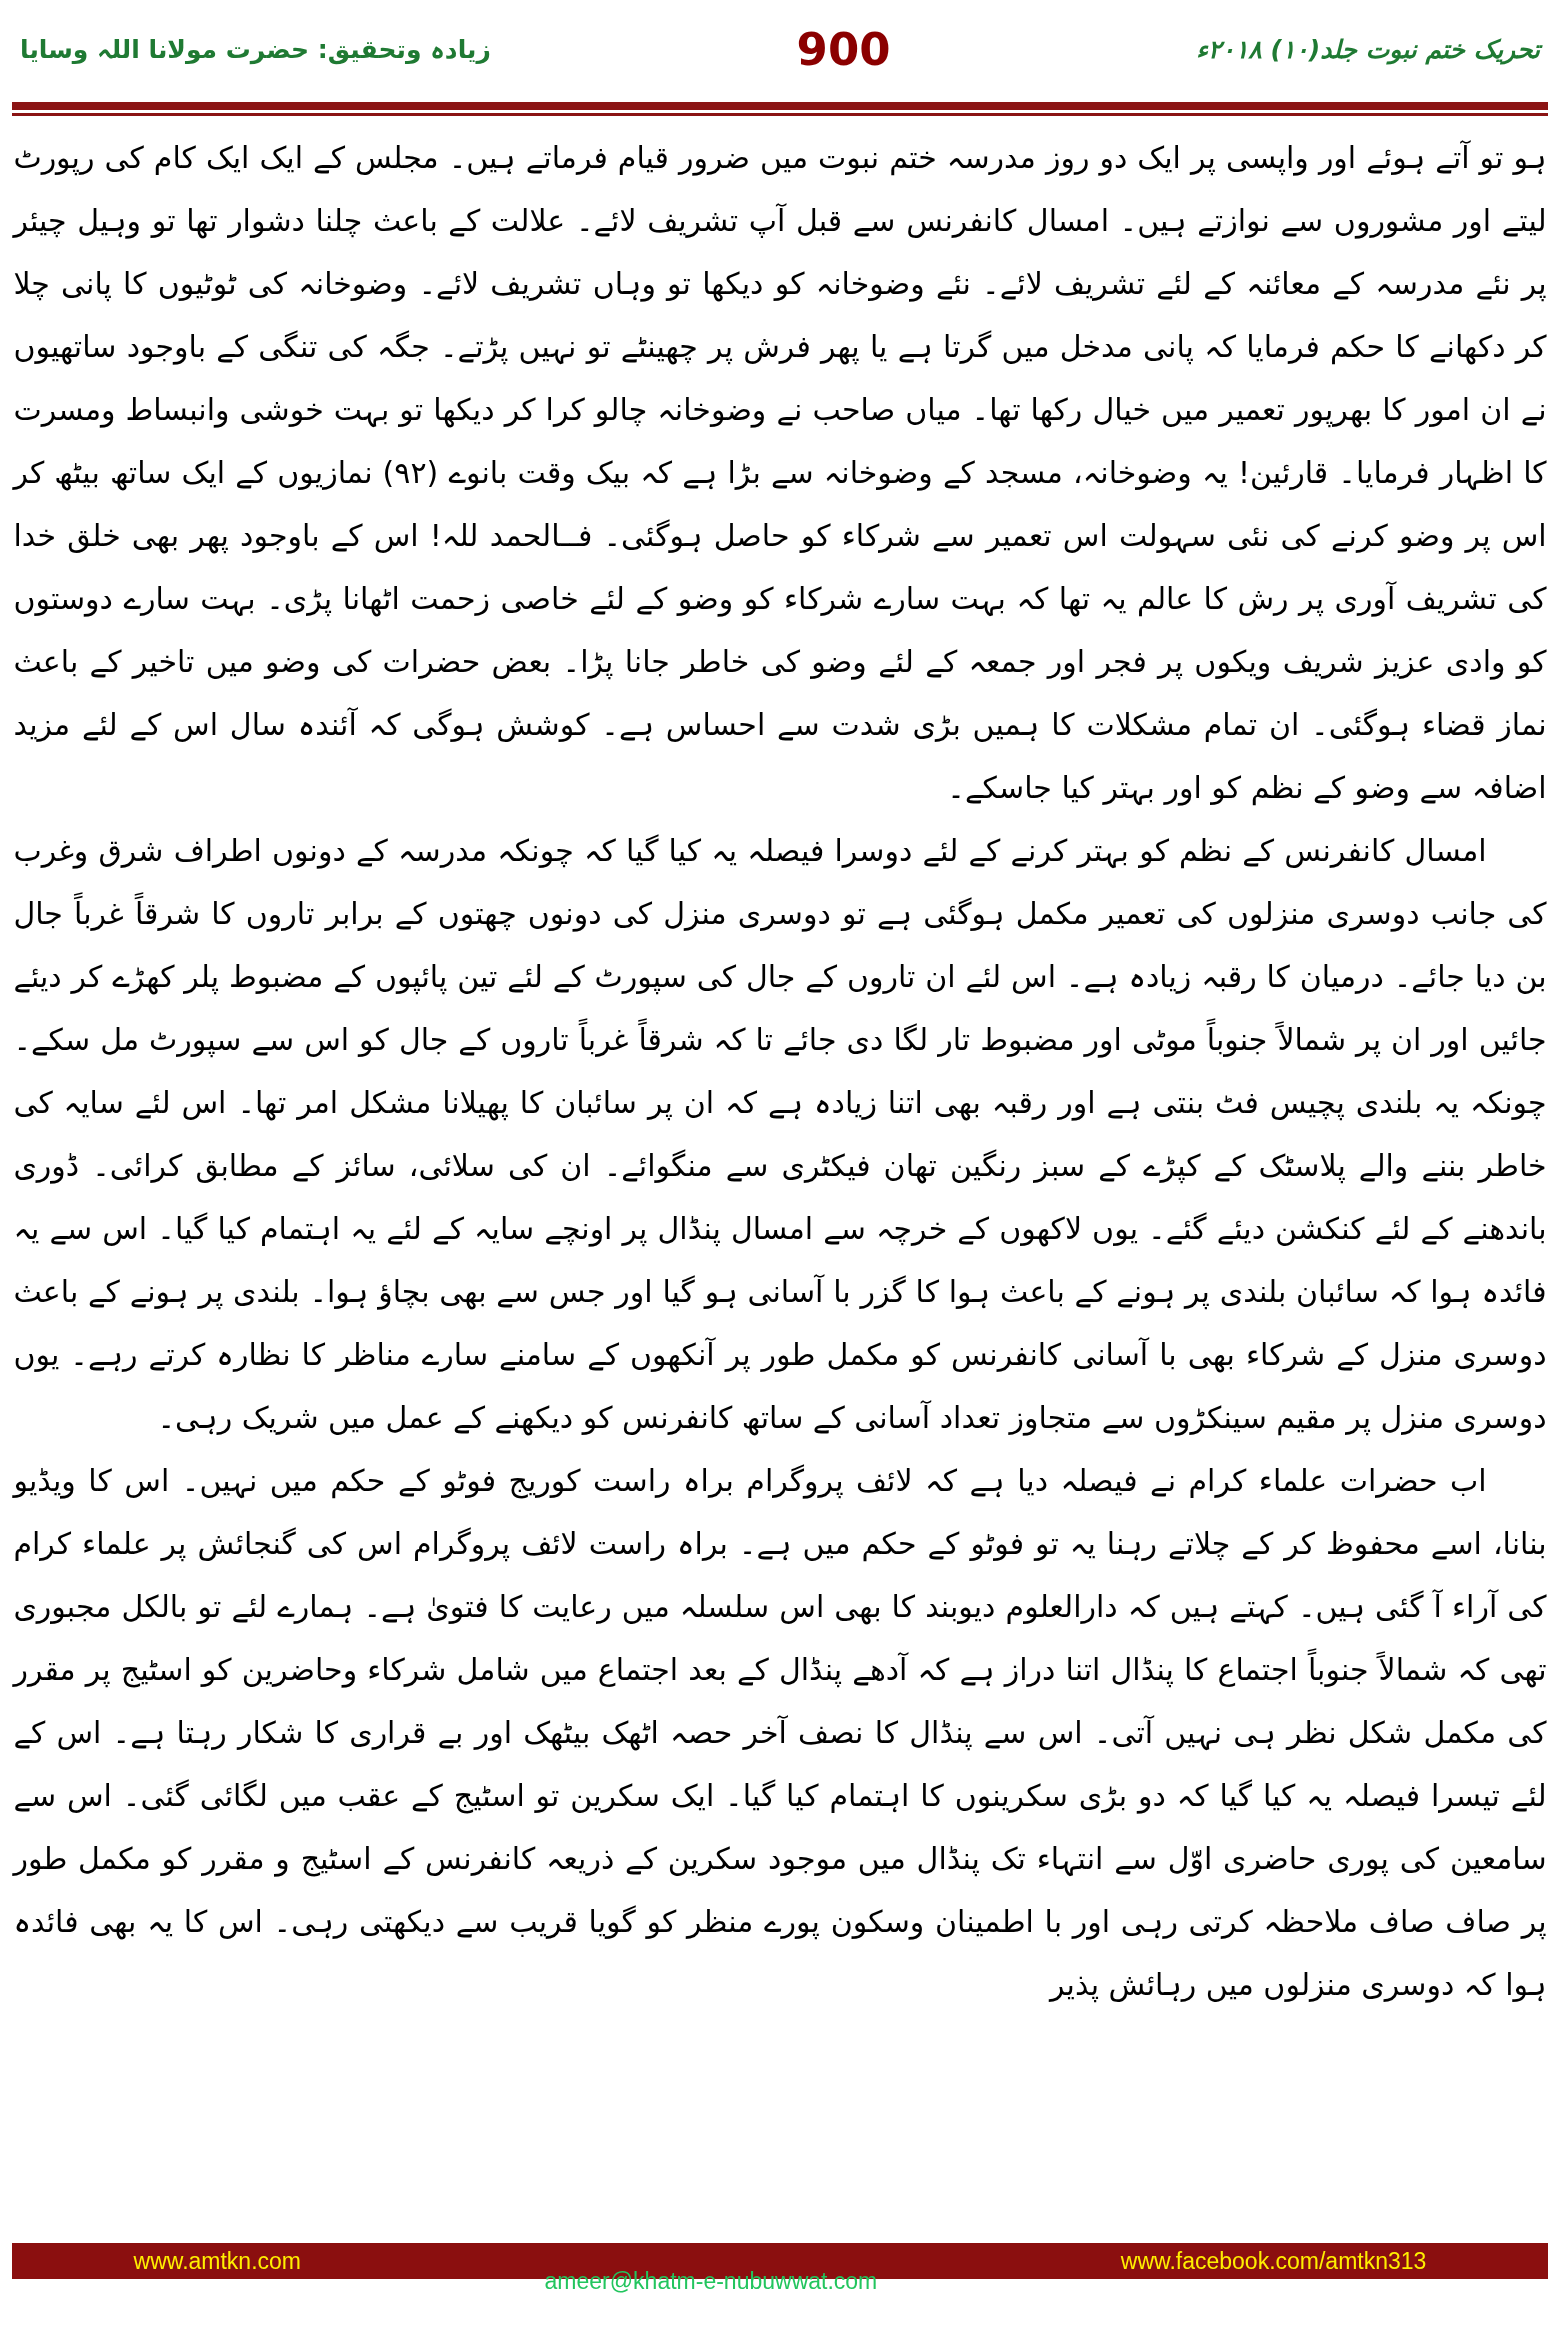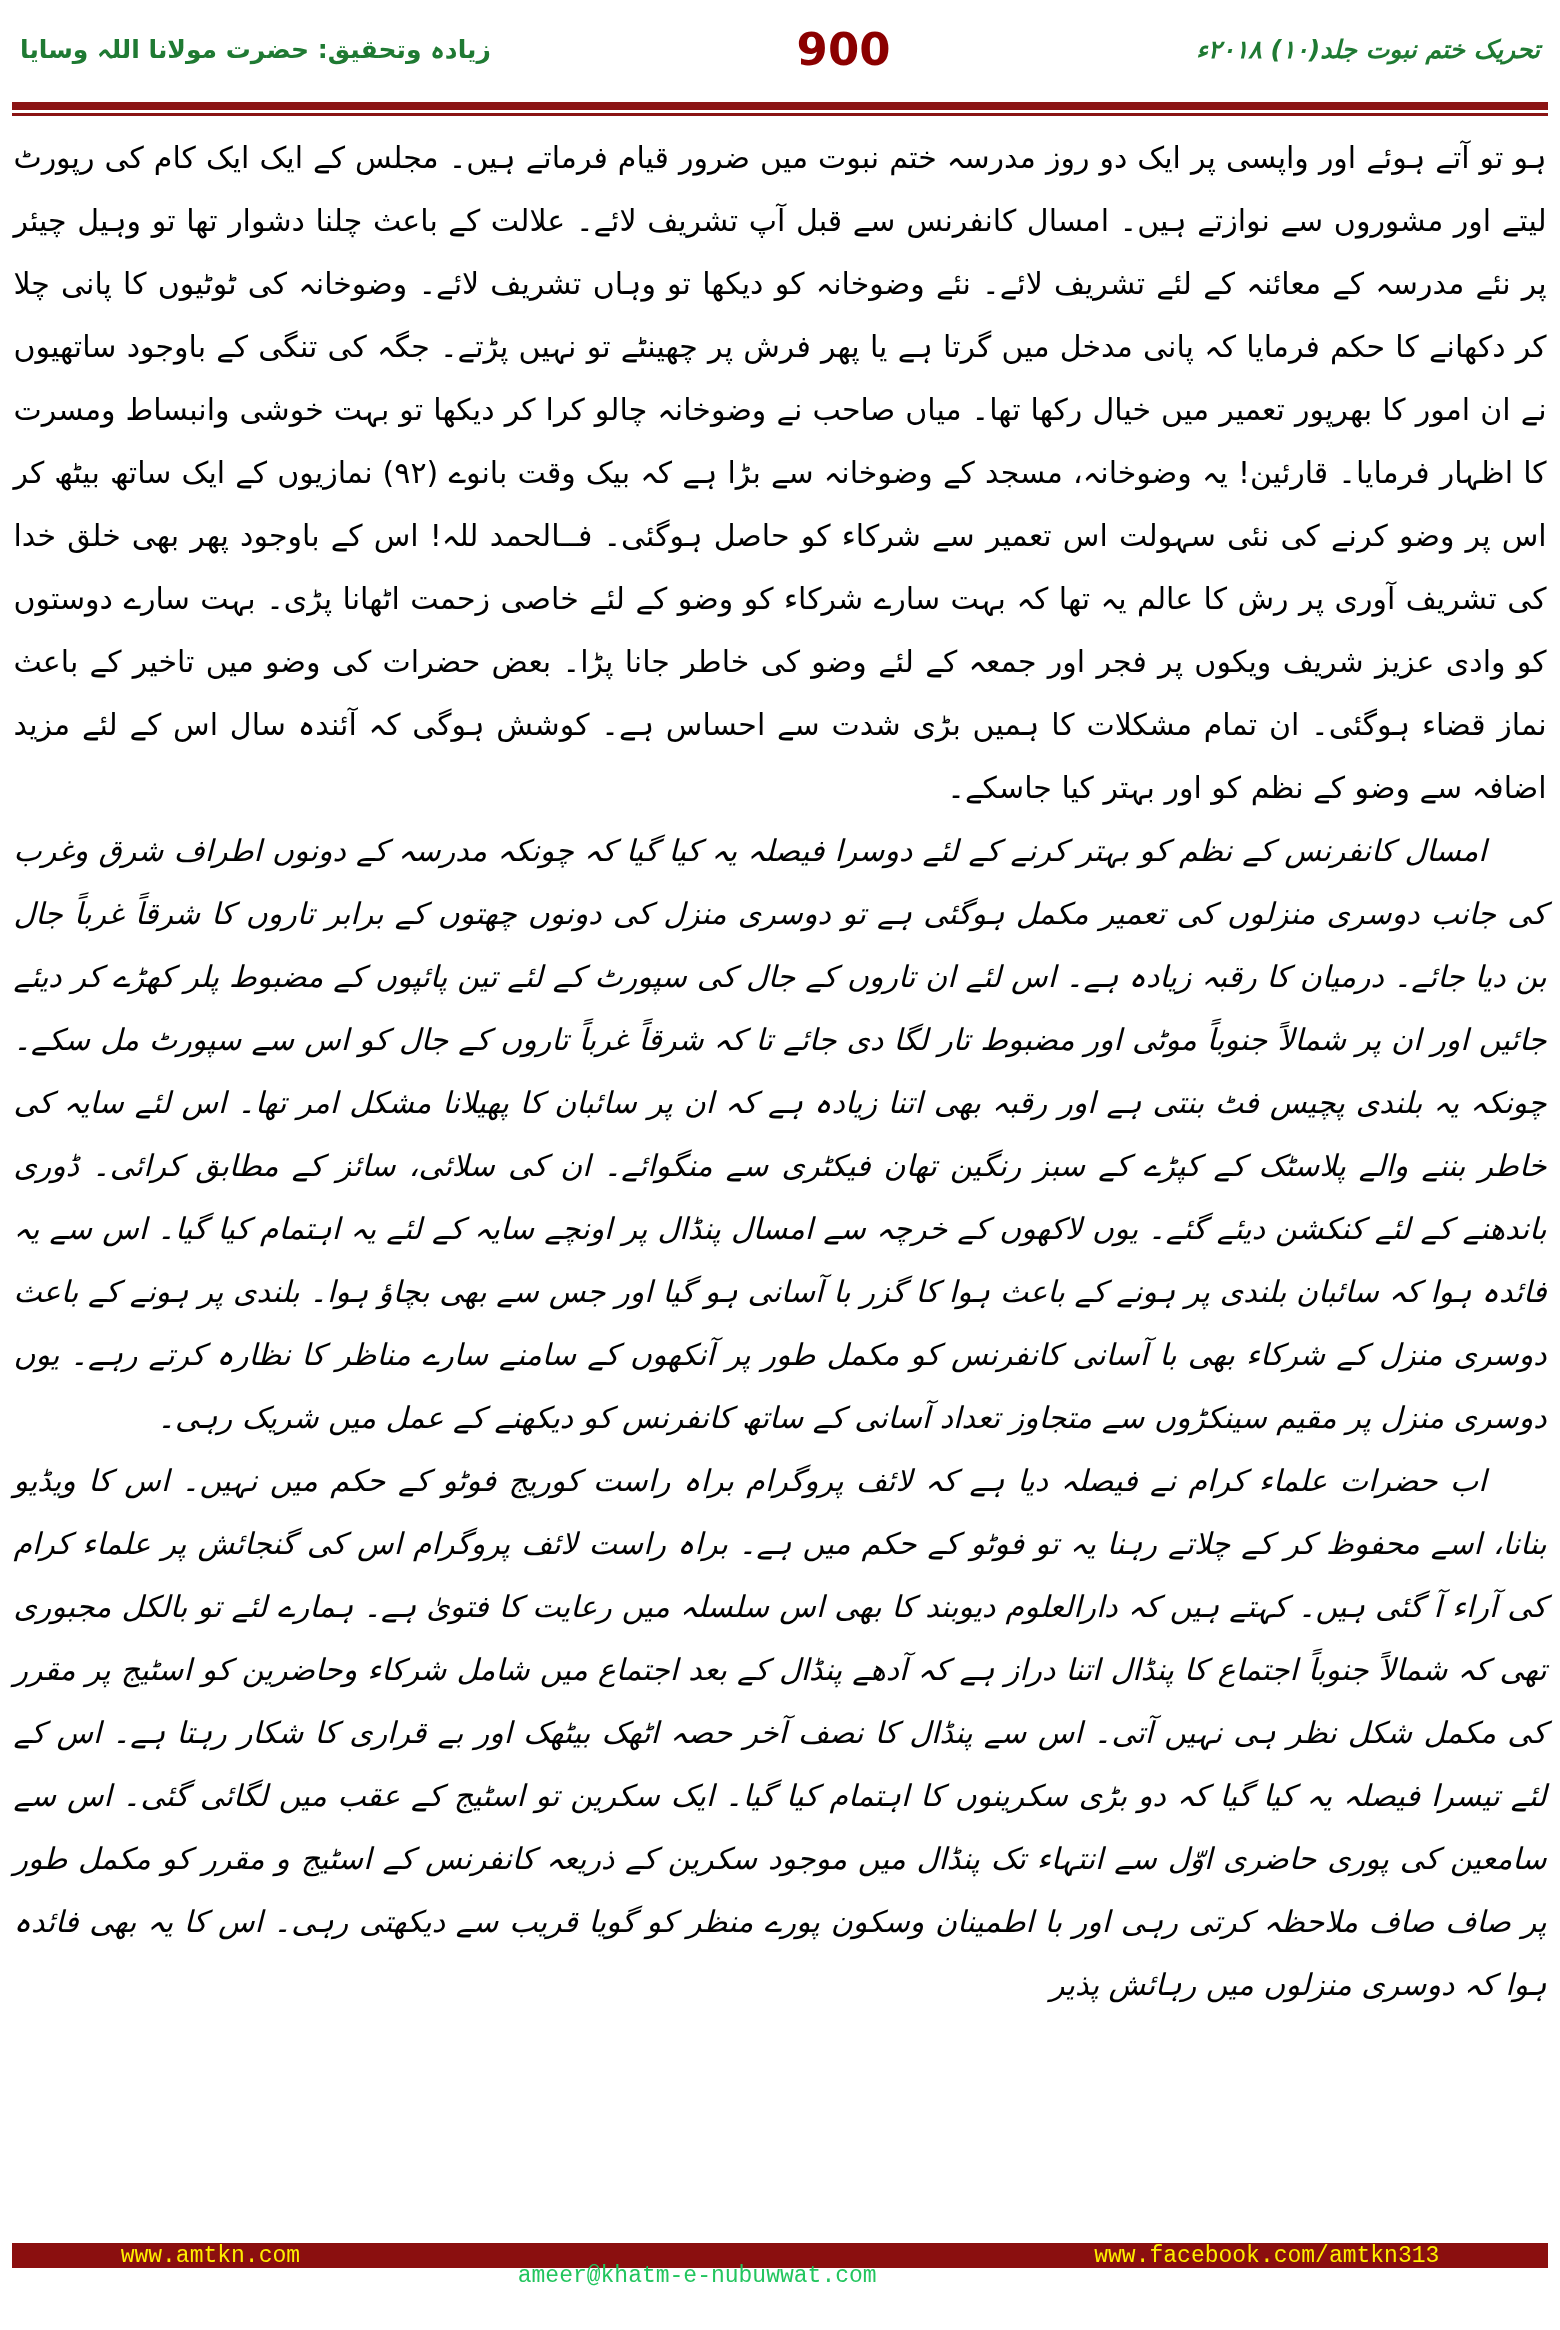--- a/index.html
+++ b/index.html
@@ -41,40 +41,40 @@
     position:absolute;top:126px;left:13.4px;right:13.4px;
     direction:rtl;
   }
   .para{
     font-size:30px;
     line-height:63px;
     text-align:justify;
     color:#000;
     margin:0;
   }
-  .para.indented{text-indent:60px;font-style:italic;}
+  .para.indented{text-indent:60px;}
   .section-heading{
     font-size:35px;
     font-weight:bold;
     color:#000;
     text-align:center;
     margin:5px 0 5px 0;
     line-height:81px;
   }
   .section-heading .underlined{
     text-decoration:underline;
     text-decoration-thickness:4.2px;
     text-underline-offset:10px;
   }
   
   .footer-bar{
-    position:absolute;top:2243px;left:11.8px;right:11.8px;height:25px;
+    position:absolute;top:2243px;left:11.8px;right:11.8px;height:36px;
     background:#8B0F0F;
     display:flex;align-items:center;justify-content:space-around;
-    font-family:Liberation Mono, monospace;
+    font-family:Liberation Sans, sans-serif;
     direction:ltr;
   }
   .footer-item{font-size:23px;white-space:nowrap;}
   .footer-item.yellow{color:#FFEF00;}
   .footer-item.white{color:#22c55e;margin-top:40px;}
 </style>
 </head>
 <body>
 
 <div class="page">

